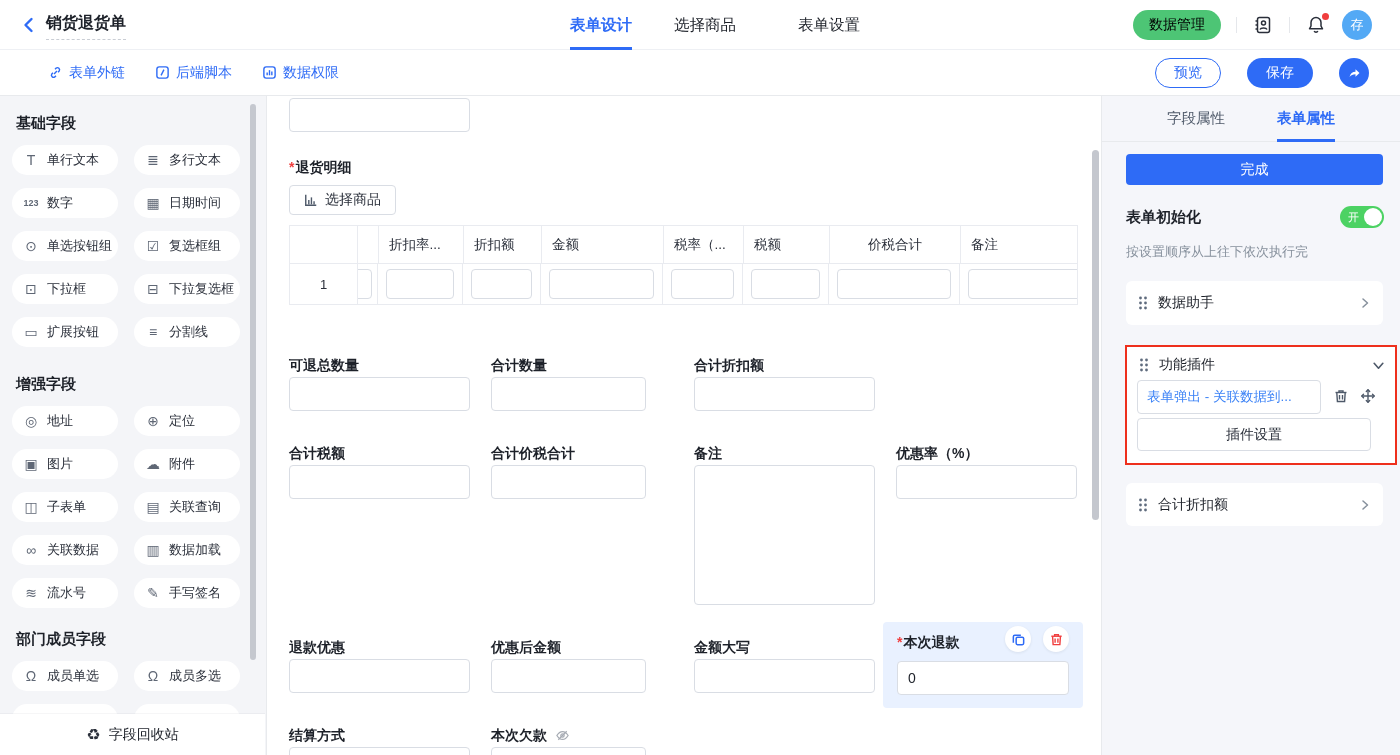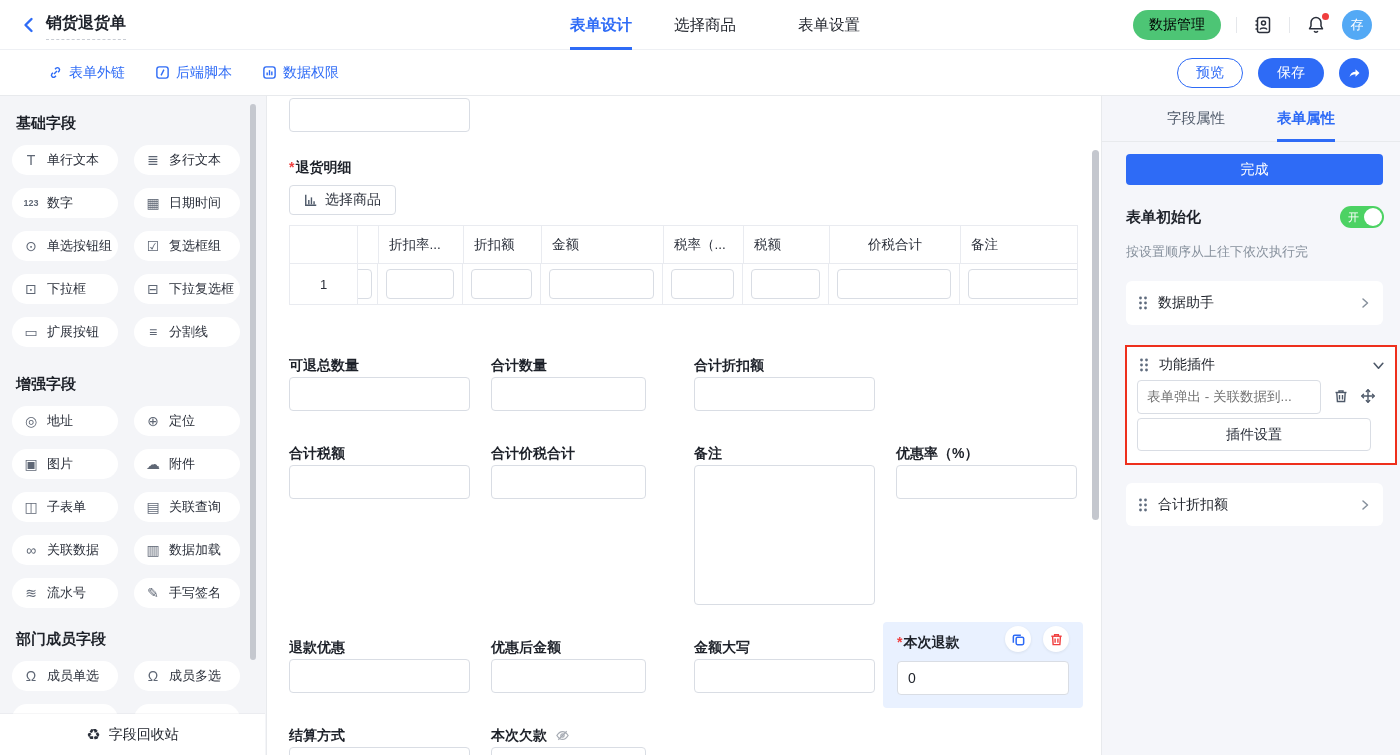--- a/index.html
+++ b/index.html
@@ -18,21 +18,21 @@
   .pill-green { height:30px; border-radius:15px; background:#4dc575; color:#000000; font-size:14px; padding:0 16px; display:flex; align-items:center; cursor:pointer; }
   .vdiv { width:1px; height:16px; background:#e5e7eb; }
   .icon-btn { width:22px; height:22px; position:relative; cursor:pointer; display:flex; align-items:center; justify-content:center; }
   .red-dot { position:absolute; top:-1px; right:-2px; width:7px; height:7px; border-radius:50%; background:#f03e3e; }
   .avatar { width:30px; height:30px; border-radius:50%; background:#53a9f5; color:#fff; font-size:13px; display:flex; align-items:center; justify-content:center; cursor:pointer; }
 
   
   .subbar { position:absolute; top:50px; left:0; right:0; height:46px; background:#fff; border-bottom:1px solid #e8eaed; z-index:5; }
   .sub-links { position:absolute; left:48px; top:0; height:45px; display:flex; align-items:center; gap:30px; }
   .sub-link { display:flex; align-items:center; gap:6px; color:#2e6bf6; font-size:14px; cursor:pointer; }
-  .sub-right { position:absolute; right:31px; top:0; height:45px; display:flex; align-items:center; gap:15px; }
+  .sub-right { position:absolute; right:31px; top:0; height:45px; display:flex; align-items:center; gap:26px; }
   .btn-preview { height:30px; padding:0 18px; border:1px solid #2e6bf6; color:#2e6bf6; border-radius:15px; background:#fff; font-size:14px; display:flex; align-items:center; cursor:pointer; }
   .btn-save { height:30px; padding:0 19px; background:#2e6bf6; color:#fff; border-radius:15px; font-size:14px; display:flex; align-items:center; cursor:pointer; }
   .btn-share { width:30px; height:30px; border-radius:50%; background:#2e6bf6; display:flex; align-items:center; justify-content:center; cursor:pointer; }
 
   
   .sidebar { position:absolute; left:0; top:96px; width:267px; bottom:0; background:#f4f5f8; border-right:1px solid #e8eaed; overflow:hidden; }
   .sec-title { font-size:15px; font-weight:700; color:#1d2129; margin:28px 0 12px 16px; }
   .sec-title:first-child { margin-top:18px; }
   .sec-title.tight { margin-top:22px; }
   .pill-grid { display:grid; grid-template-columns:106px 106px; gap:13px 16px; padding-left:12px; }
@@ -87,21 +87,21 @@
   .knob { position:absolute; right:2px; top:2px; width:18px; height:18px; border-radius:50%; background:#fff; }
   .pcaption { position:absolute; left:24px; top:147px; font-size:13px; color:#86909c; }
   .pcard { position:absolute; left:24px; width:257px; height:44px; background:#fff; border-radius:6px; display:flex; align-items:center; padding:0 12px; gap:10px; cursor:pointer; }
   .pcard .lbl { font-size:14px; color:#1d2129; flex:1; }
   .card-assistant { top:185px; }
   .card-frontend { top:387px; height:43px; }
 
   .plugin-rect { position:absolute; left:23px; top:249px; width:272px; height:120px; border:2.5px solid #ee2f1c; background:#fff; }
   .plugin-head { position:absolute; left:12px; top:9px; right:10px; display:flex; align-items:center; gap:10px; }
   .plugin-head .lbl { font-size:14px; color:#1d2129; flex:1; }
-  .plugin-select { position:absolute; left:10px; top:33px; width:184px; height:34px; border:1px solid #d9dde4; border-radius:4px; background:#fff; font-size:13.5px; color:#737373; line-height:31px; padding:0 9px; white-space:nowrap; overflow:hidden; text-overflow:ellipsis; cursor:pointer; }
+  .plugin-select { position:absolute; left:10px; top:33px; width:184px; height:34px; border:1px solid #d9dde4; border-radius:4px; background:#fff; font-size:13.5px; color:#3b82f6; line-height:31px; padding:0 9px; white-space:nowrap; overflow:hidden; text-overflow:ellipsis; cursor:pointer; }
   .pl-ic { position:absolute; top:41px; cursor:pointer; }
   .pl-trash { left:206px; }
   .pl-move { left:233px; }
   .btn-plugin-set { position:absolute; left:10px; top:71px; width:234px; height:33px; border:1px solid #d9dde4; border-radius:4px; background:#fff; font-size:14px; color:#2a2f3a; display:flex; align-items:center; justify-content:center; cursor:pointer; }
 
   svg { display:block; }
 </style>
 </head>
 <body>
 

